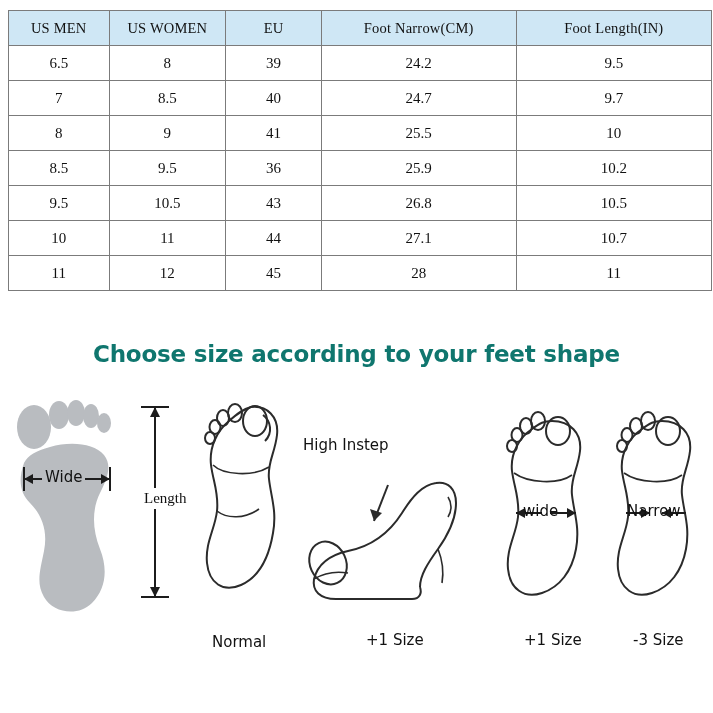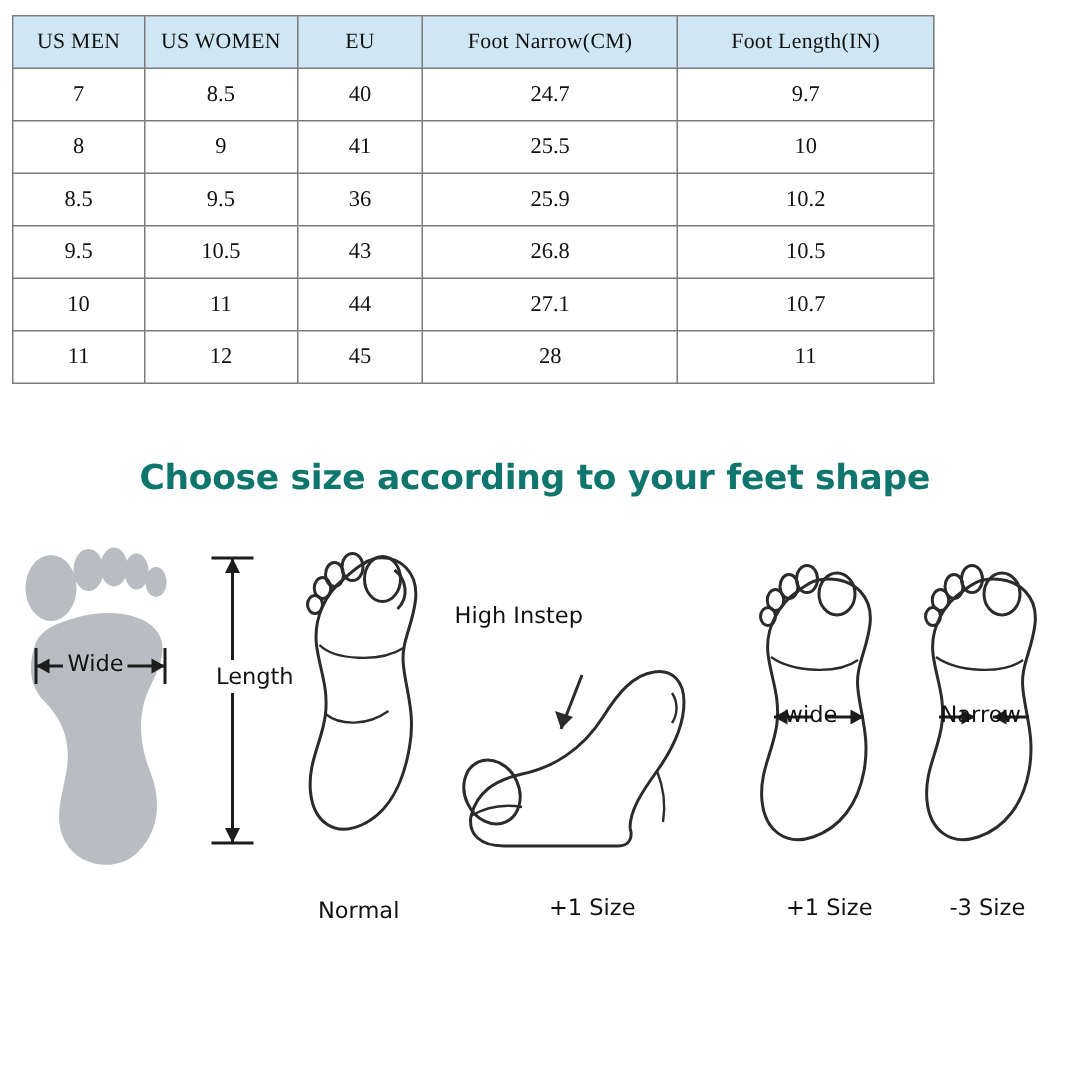--- a/index.html
+++ b/index.html
@@ -14,21 +14,21 @@
     overflow: hidden;
     position: relative;
   }
 
   
   .table-wrap {
     padding: 10px 8px 0 8px;
     box-sizing: border-box;
   }
   table.size-table {
-    width: 615px;
+    width: 704px;
     border-collapse: collapse;
     table-layout: fixed;
   }
   table.size-table th,
   table.size-table td {
     border: 1px solid #7b7b7b;
     text-align: center;
     font-weight: normal;
     font-size: 15px;
     color: #111;
@@ -91,20 +91,27 @@
       <tr>
         <th>US MEN</th>
         <th>US WOMEN</th>
         <th>EU</th>
         <th>Foot Narrow(CM)</th>
         <th>Foot Length(IN)</th>
       </tr>
     </thead>
     <tbody>
       <tr>
+        <td>6.5</td>
+        <td>8</td>
+        <td>39</td>
+        <td>24.2</td>
+        <td>9.5</td>
+      </tr>
+      <tr>
         <td>7</td>
         <td>8.5</td>
         <td>40</td>
         <td>24.7</td>
         <td>9.7</td>
       </tr>
       <tr>
         <td>8</td>
         <td>9</td>
         <td>41</td>
@@ -167,21 +174,21 @@
       <line x1="110" y1="82" x2="110" y2="106" stroke="#1c1c1c" stroke-width="2"></line>
 
       <line x1="155" y1="22" x2="155" y2="212" stroke="#1c1c1c" stroke-width="2"></line>
       <polygon points="155,22 150,32 160,32" fill="#1c1c1c"></polygon>
       <polygon points="155,212 150,202 160,202" fill="#1c1c1c"></polygon>
       <line x1="141" y1="22" x2="169" y2="22" stroke="#1c1c1c" stroke-width="2"></line>
       <line x1="141" y1="212" x2="169" y2="212" stroke="#1c1c1c" stroke-width="2"></line>
     </svg>
   </div>
   <div class="fig-label" style="left:42px; top:83px; background:#b9bcc0; padding:0 3px;">Wide</div>
-  <div class="fig-label" style="left:143px; top:90px; background:#ffffff; padding:2px 1px;">Length</div>
+  <div class="fig-label" style="left:143px; top:103px; background:#ffffff; padding:2px 1px;font-family:Liberation Serif, serif;">Length</div>
 
   <div class="fig" style="left:193px; top:8px;">
     <svg width="110" height="210" viewBox="0 0 110 210">
       <path d="M70 22 C78 28 80 40 72 48" fill="none" stroke="#2b2b2b" stroke-width="2"></path>
       <path d="M58 14 C74 12 86 24 84 42 C82 60 74 70 76 86
                C78 104 84 118 80 140 C76 164 66 184 48 192
                C30 200 16 190 14 170 C12 150 22 136 24 118
                C26 100 20 88 18 72 C16 54 24 38 36 28 C44 21 50 16 58 14 Z" fill="none" stroke="#2b2b2b" stroke-width="2"></path>
       <ellipse cx="62" cy="28" rx="12" ry="15" fill="none" stroke="#2b2b2b" stroke-width="2"></ellipse>
       <ellipse cx="42" cy="20" rx="7" ry="9" fill="none" stroke="#2b2b2b" stroke-width="2"></ellipse>

